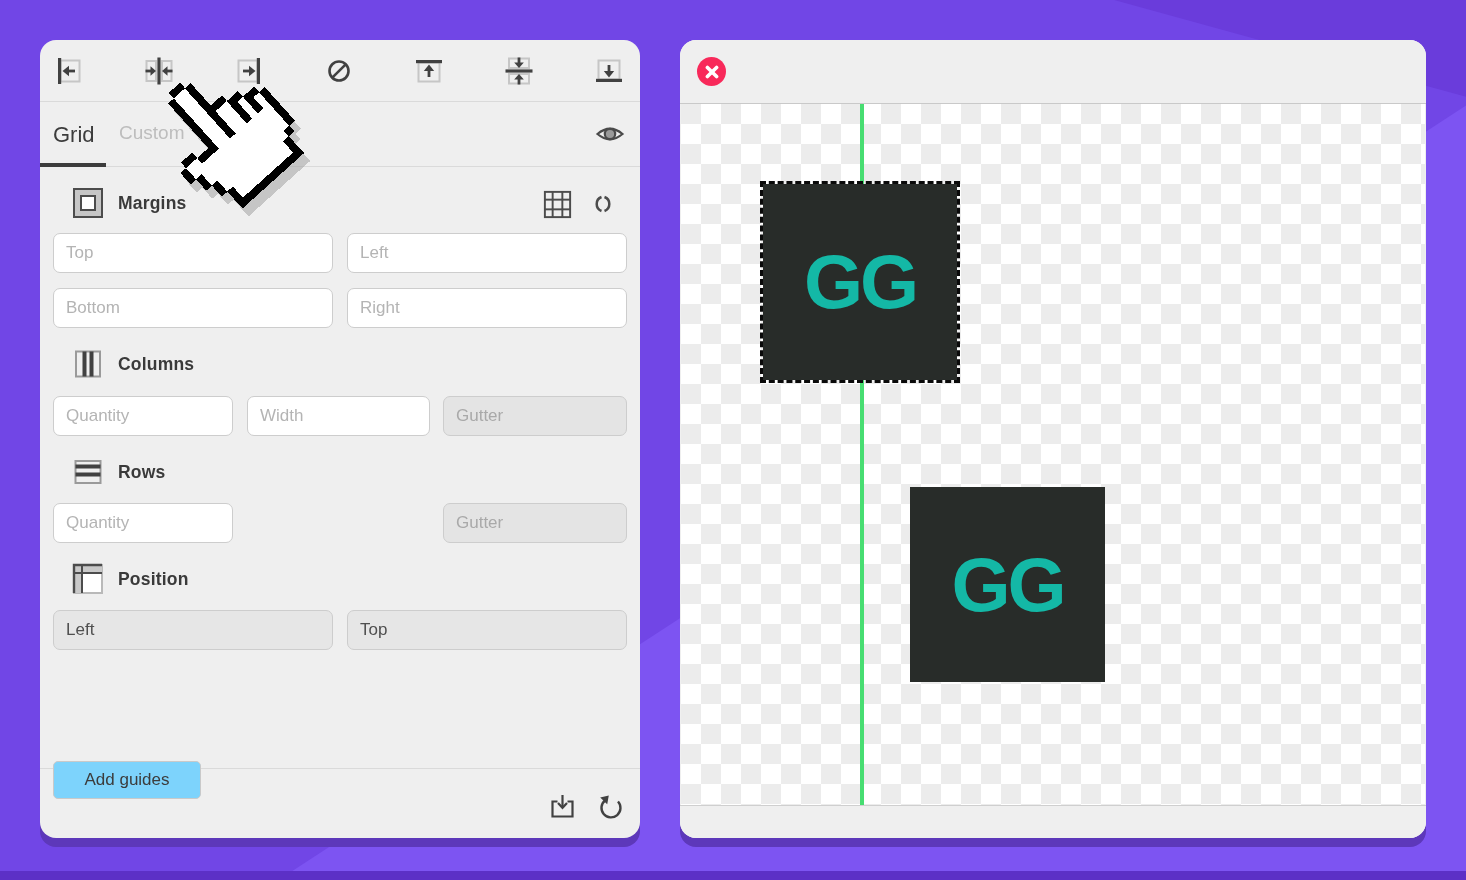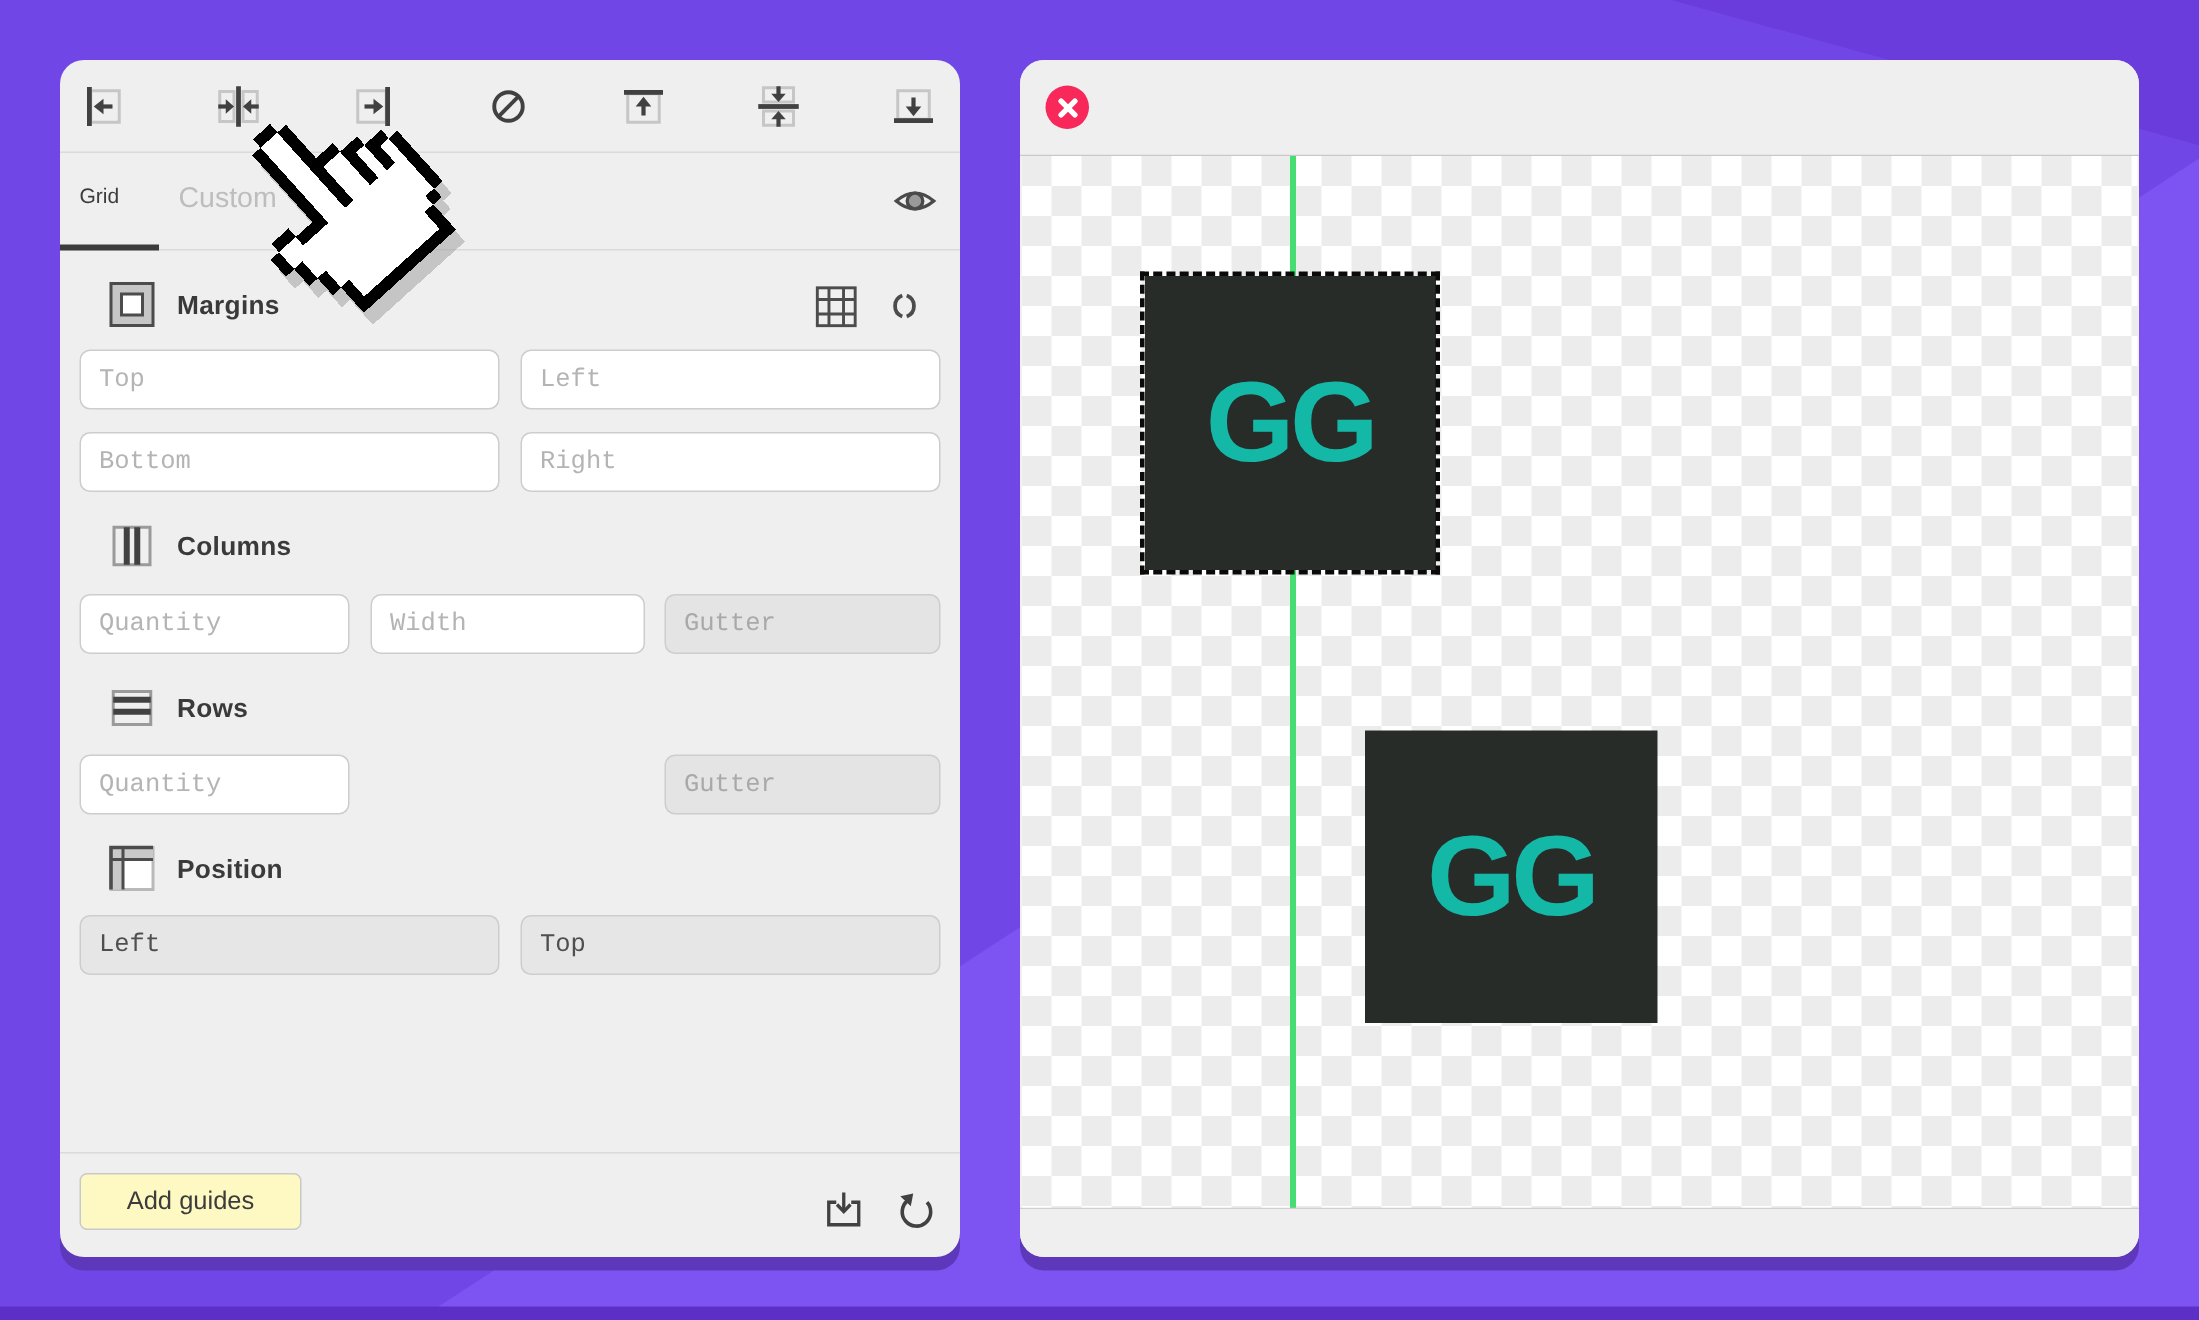--- a/index.html
+++ b/index.html
@@ -22,50 +22,50 @@
   .right-panel{left:680px;top:40px;width:746px;height:798px;}
 
   
   .lp-toolbar{position:absolute;top:0;left:0;right:0;height:61px;border-bottom:1px solid #dadada;}
   .tool{position:absolute;top:13px;width:36px;height:36px;cursor:pointer;}
   .t1{left:11px}.t2{left:101px}.t3{left:191px}.t4{left:281px}
   .t5{left:371px}.t6{left:461px}.t7{left:551px}
 
   
   .lp-tabs{position:absolute;top:62px;left:0;right:0;height:64px;border-bottom:1px solid #dadada;}
-  .tab-grid{position:absolute;left:13px;top:20px;font-size:14px;font-weight:500;color:#3c3c3c;cursor:pointer;}
+  .tab-grid{position:absolute;left:13px;top:20px;font-size:22px;font-weight:500;color:#3c3c3c;cursor:pointer;}
   .tab-custom{position:absolute;left:79px;top:20px;font-size:19px;font-weight:500;color:#bdbdbd;cursor:pointer;}
   .tab-underline{position:absolute;left:0;bottom:-1px;width:66px;height:4px;background:#3c3c3c;}
   .eye{position:absolute;right:14px;top:16px;width:32px;height:32px;cursor:pointer;}
 
   
   .sec-head{position:absolute;left:31px;display:flex;align-items:center;height:34px;}
   .sec-title{margin-left:13px;font-size:17.5px;font-weight:700;color:#3a3a3a;letter-spacing:.2px;}
   .h-margins{top:146px}.h-columns{top:307px}.h-rows{top:415px}.h-position{top:522px}
   .margins-tools{position:absolute;top:147px;left:501px;width:90px;height:34px;display:flex;gap:12px;align-items:center;}
 
   .field{position:absolute;height:40px;border:1.5px solid #cdcdcd;border-radius:7px;background:#fff;
     font-size:17px;padding:14px 12px;box-sizing:border-box;color:#4a4a4a;outline:none;
-    font-family:Liberation Mono, monospace;}
+    font-family:Liberation Sans, sans-serif;}
   .field::placeholder{color:#b4b4b4;opacity:1;}
   .field.disabled{background:#e4e4e4;}
   .field.disabled::placeholder{color:#a9a9a9;}
   .field.filled{background:#e6e6e6;color:#4f4f4f;}
 
   .f-mt{left:13px;top:193px;width:280px;}  .f-ml{left:307px;top:193px;width:280px;}
   .f-mb{left:13px;top:248px;width:280px;}  .f-mr{left:307px;top:248px;width:280px;}
   .f-cq{left:13px;top:356px;width:180px;}  .f-cw{left:207px;top:356px;width:183px;}
   .f-cg{left:403px;top:356px;width:184px;}
   .f-rq{left:13px;top:463px;width:180px;}  .f-rh{left:207px;top:463px;width:183px;}
   .f-rg{left:403px;top:463px;width:184px;}
   .f-pl{left:13px;top:570px;width:280px;}  .f-pt{left:307px;top:570px;width:280px;}
 
   
   .lp-footer-line{position:absolute;top:728px;left:0;right:0;border-top:1px solid #dadada;}
-  .add-guides{position:absolute;left:13px;top:742px;width:148px;height:38px;background:#fef9c3;
+  .add-guides{position:absolute;left:13px;top:721px;width:148px;height:38px;background:#7dd3fc;
     border:1.5px solid #c9c9c9;border-radius:5px;font-size:17px;color:#3c3c3c;cursor:pointer;
     font-family:"Liberation Sans","DejaVu Sans",sans-serif;}
   .icon-export{position:absolute;left:509px;top:752px;width:27px;height:28px;cursor:pointer;}
   .icon-reset{position:absolute;left:556px;top:751px;width:30px;height:30px;cursor:pointer;}
 
   
   .rp-header{position:absolute;top:0;left:0;right:0;height:63px;background:#efefef;
     border-bottom:1px solid #c9c9c9;border-radius:16px 16px 0 0;z-index:2;}
   .close-btn{position:absolute;left:17px;top:17px;width:29px;height:29px;border-radius:50%;
     background:#f8295a;display:flex;align-items:center;justify-content:center;cursor:pointer;}

